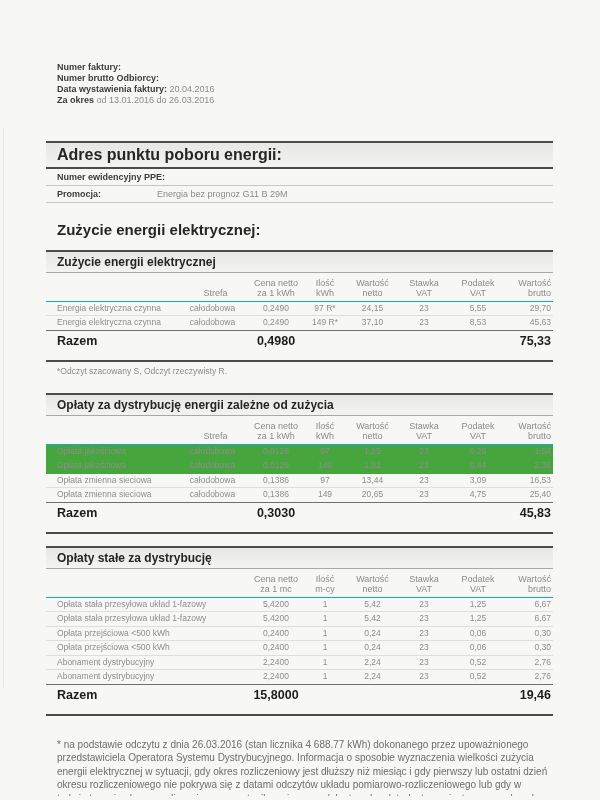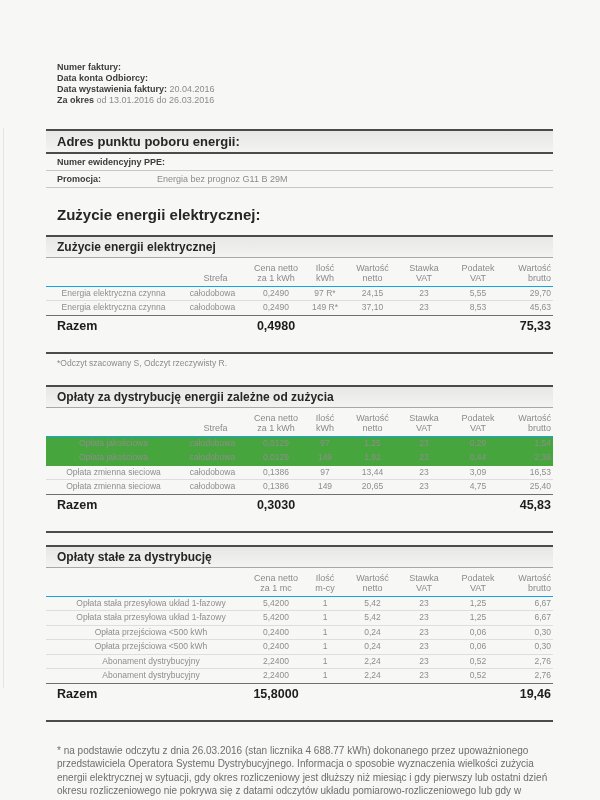--- a/index.html
+++ b/index.html
@@ -20,23 +20,23 @@
   .lbl { font-weight:bold; color:#3c3c3c; }
   .val { color:#8b8b8b; }
 
   
   .bar {
     border-top:2px solid #4b4b4b;
     background:linear-gradient(#e7e7e6,#f3f3f2);
     color:#262626; font-weight:bold;
   }
   .bar.big {
-    margin-top:23px;
+    margin-top:35px;
     border-bottom:2px solid #4b4b4b;
-    font-size:13px; padding:3px 0 3px 11px;
+    font-size:16px; padding:3px 0 3px 11px;
   }
   .tbl-bar { font-size:12px; padding:3px 0 3px 11px; border-bottom:1px solid #a8a8a8; }
 
   
   .info-row {
     position:relative; font-size:9px; line-height:10px;
     padding:3px 0 3px 11px; border-bottom:1px solid #c7c7c7; color:#8b8b8b;
   }
   .info-row .lbl.w { display:inline-block; width:100px; }
   .info-row .lbl2 { position:absolute; left:304px; top:3px; }
@@ -51,29 +51,29 @@
     border-bottom:1px solid #0ea5e9;
   }
   td {
     font-size:8.5px; color:#8e8e8e; line-height:9.5px;
     padding:2px 2px; border-bottom:1px solid #dedede;
     overflow:hidden; white-space:nowrap;
   }
   tbody tr.last td { border-bottom:1px solid #6f6f6f; }
   tr.green td { background:var(--green,#46a53c); border-bottom-color:var(--green,#46a53c); }
 
-  .a-name  { text-align:center; padding-left:11px; }
+  .a-name  { text-align:left; padding-left:11px; }
   .a-strefa{ text-align:center; padding-left:8px; }
   th.a-strefa{ padding-left:14px; }
   .a-c { text-align:center; }
   .a-r { text-align:right; padding-right:2px; }
 
   .razem {
     position:relative; font-weight:bold; color:#1d1d1d; font-size:12.5px;
-    padding:3px 2px 19px 11px; border-bottom:2px solid #4b4b4b;
+    padding:3px 2px 12px 11px; border-bottom:2px solid #4b4b4b;
   }
   .razem .r-cena  { position:absolute; left:170px; width:120px; text-align:center; }
   .razem .r-brutto{ position:absolute; right:2px; top:3px; }
 
   .footnote { margin:4px 0 0 11px; font-size:8.5px; color:#8b8b8b; }
   .tbl-dist  { margin-top:17px; }
   .tbl-fixed { margin-top:12px; }
 
   .footer-par {
     margin:22px 0 0 11px; width:492px;
@@ -86,21 +86,21 @@
 <div class="page">
   <div class="scan-edge"></div>
   <div class="content">
 
     <div class="top-fields">
       <div class="row">
         <span class="lbl">Numer faktury:</span>
         <span class="val"></span>
       </div>
       <div class="row">
-        <span class="lbl">Data konta Odbiorcy:</span>
+        <span class="lbl">Numer brutto Odbiorcy:</span>
         <span class="val"></span>
       </div>
       <div class="row">
         <span class="lbl">Data wystawienia faktury:</span>
         <span class="val">20.04.2016</span>
       </div>
       <div class="row">
         <span class="lbl">Za okres</span>
         <span class="val">od 13.01.2016 do 26.03.2016</span>
       </div>

